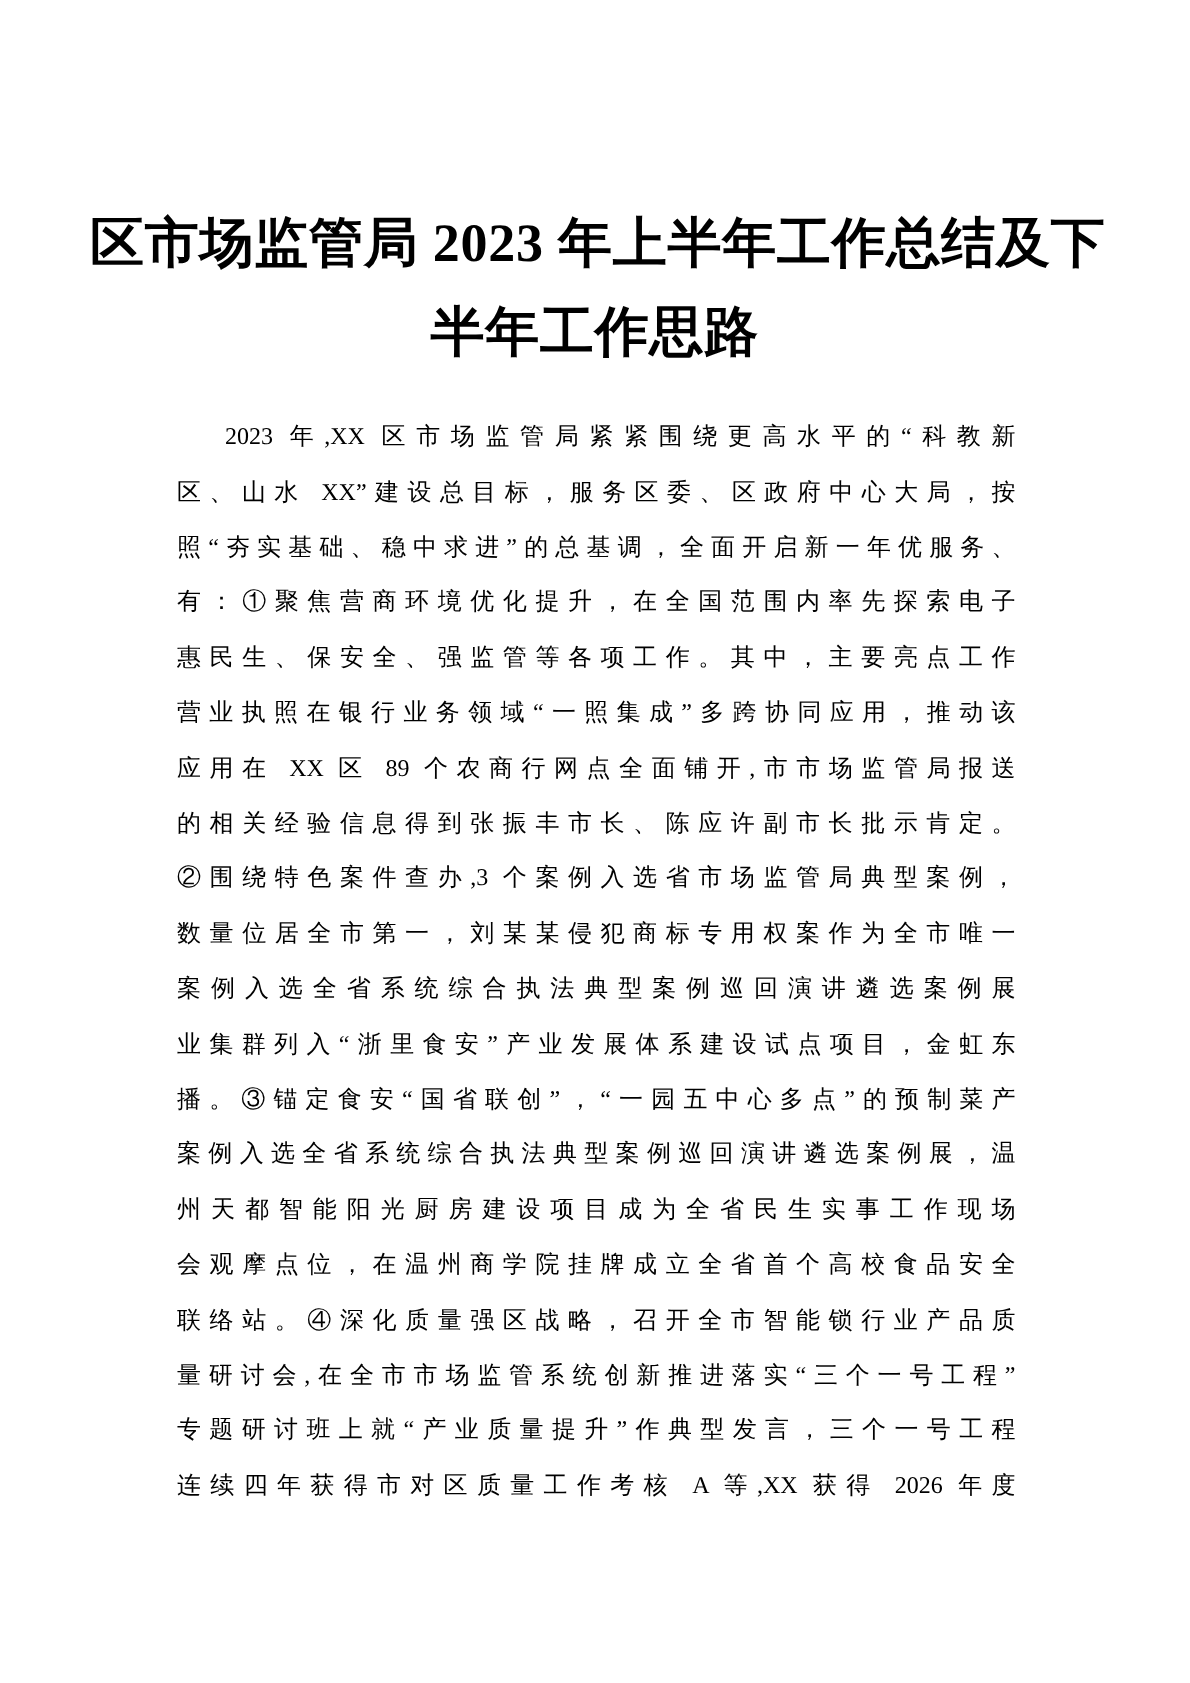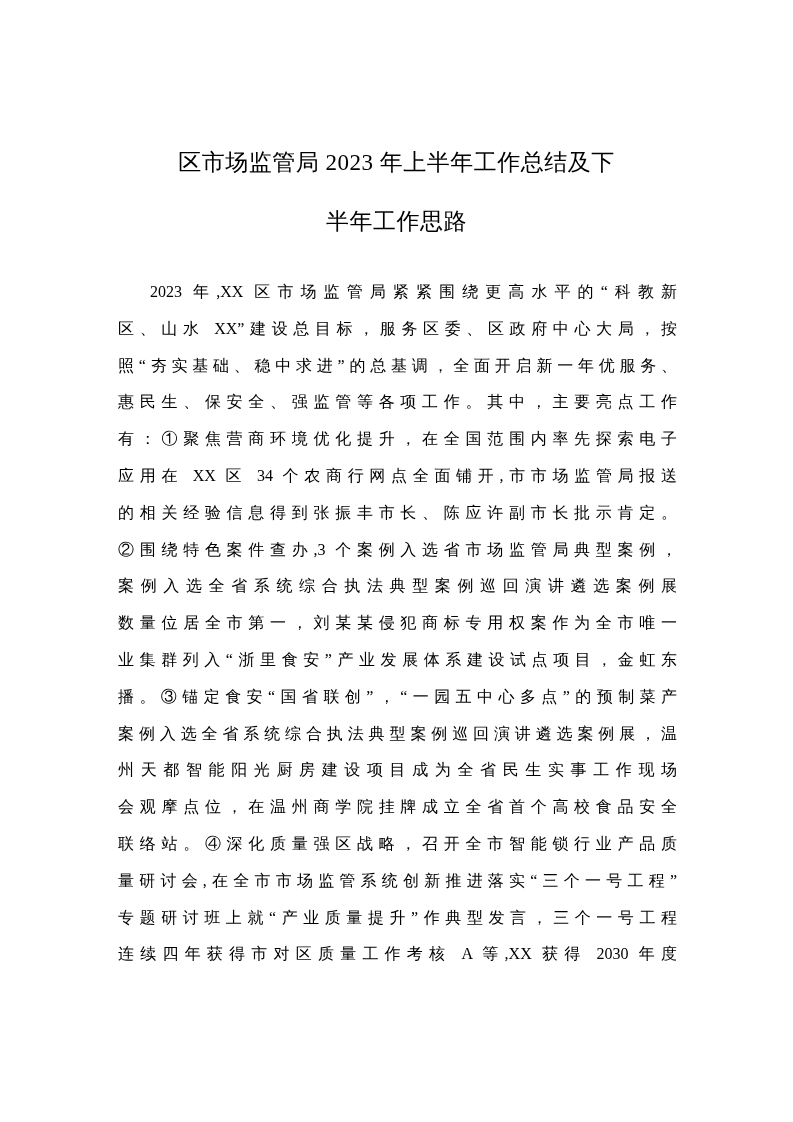--- a/index.html
+++ b/index.html
@@ -22,23 +22,23 @@
     width: 793px;
     height: 1122px;
     background: #ffffff;
   }
   .doc-title {
     position: absolute;
     top: 133px;
     left: 60px;
     right: 60px;
     text-align: center;
-    font-size: 23px;
+    font-size: 36px;
     line-height: 59px;
-    font-weight: 400;
+    font-weight: 700;
     letter-spacing: 0.5px;
   }
   .doc-title .title-line {
     height: 59px;
     white-space: nowrap;
   }
   .doc-body {
     position: absolute;
     top: 274px;
     left: 118px;
@@ -65,31 +65,32 @@
 
   <div class="doc-title">
     <div class="title-line">区市场监管局 2023 年上半年工作总结及下</div>
     <div class="title-line">半年工作思路</div>
   </div>
 
   <div class="doc-body">
     <div class="body-line indent">2023 年,XX 区市场监管局紧紧围绕更高水平的“科教新</div>
     <div class="body-line">区、山水 XX”建设总目标，服务区委、区政府中心大局，按</div>
     <div class="body-line">照“夯实基础、稳中求进”的总基调，全面开启新一年优服务、</div>
+    <div class="body-line">有：①聚焦营商环境优化提升，在全国范围内率先探索电子</div>
     <div class="body-line">惠民生、保安全、强监管等各项工作。其中，主要亮点工作</div>
-    <div class="body-line">有：①聚焦营商环境优化提升，在全国范围内率先探索电子</div>
-    <div class="body-line">应用在 XX 区 34 个农商行网点全面铺开,市市场监管局报送</div>
+    <div class="body-line">营业执照在银行业务领域“一照集成”多跨协同应用，推动该</div>
+    <div class="body-line">应用在 XX 区 89 个农商行网点全面铺开,市市场监管局报送</div>
     <div class="body-line">的相关经验信息得到张振丰市长、陈应许副市长批示肯定。</div>
     <div class="body-line">②围绕特色案件查办,3 个案例入选省市场监管局典型案例，</div>
+    <div class="body-line">数量位居全市第一，刘某某侵犯商标专用权案作为全市唯一</div>
     <div class="body-line">案例入选全省系统综合执法典型案例巡回演讲遴选案例展</div>
-    <div class="body-line">数量位居全市第一，刘某某侵犯商标专用权案作为全市唯一</div>
     <div class="body-line">业集群列入“浙里食安”产业发展体系建设试点项目，金虹东</div>
     <div class="body-line">播。③锚定食安“国省联创”，“一园五中心多点”的预制菜产</div>
     <div class="body-line">案例入选全省系统综合执法典型案例巡回演讲遴选案例展，温</div>
     <div class="body-line">州天都智能阳光厨房建设项目成为全省民生实事工作现场</div>
     <div class="body-line">会观摩点位，在温州商学院挂牌成立全省首个高校食品安全</div>
     <div class="body-line">联络站。④深化质量强区战略，召开全市智能锁行业产品质</div>
     <div class="body-line">量研讨会,在全市市场监管系统创新推进落实“三个一号工程”</div>
     <div class="body-line">专题研讨班上就“产业质量提升”作典型发言，三个一号工程</div>
-    <div class="body-line">连续四年获得市对区质量工作考核 A 等,XX 获得 2030 年度</div>
+    <div class="body-line">连续四年获得市对区质量工作考核 A 等,XX 获得 2026 年度</div>
   </div>
 
 </div>
 
 </body></html>

